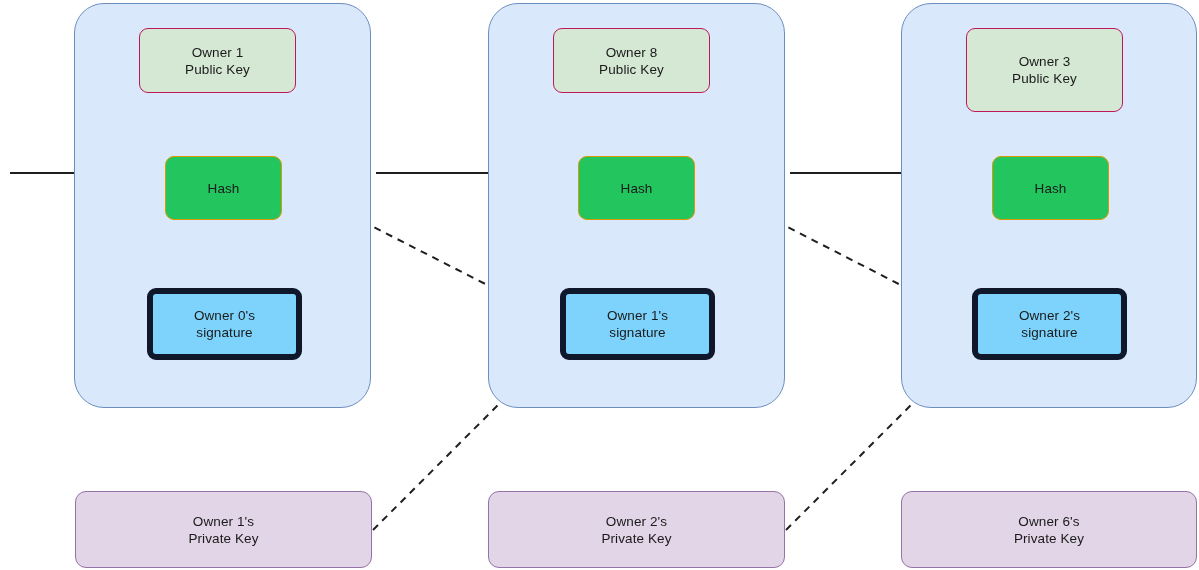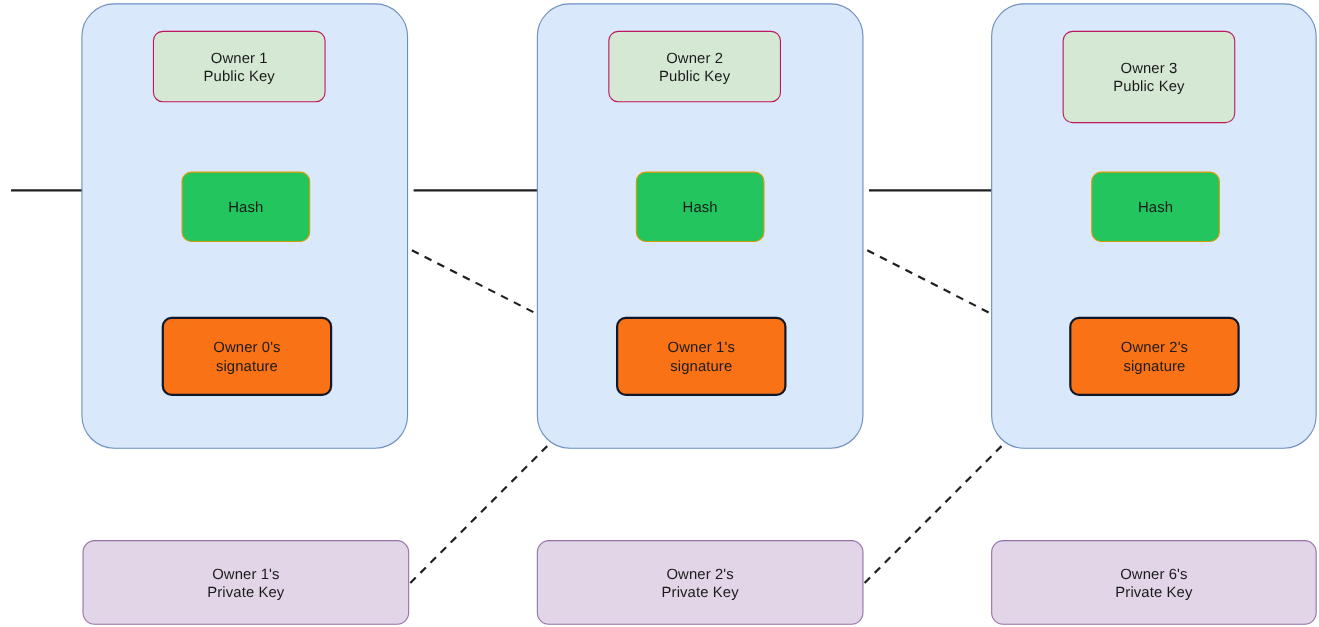--- a/index.html
+++ b/index.html
@@ -48,22 +48,22 @@
     background: #d5e8d4;
     border: 1px solid #be185d;
     border-radius: 9px;
   }
   .hash {
     background: #22c55e;
     border: 1px solid #d79b00;
     border-radius: 9px;
   }
   .signature {
-    background: #f97316;
-    border: 2px solid #0f172a;
+    background: #7dd3fc;
+    border: 6px solid #0f172a;
     border-radius: 9px;
   }
   .privkey {
     background: #e1d5e7;
     border: 1px solid #9673a6;
     border-radius: 11px;
   }
 </style>
 </head>
 <body>
@@ -105,21 +105,21 @@
   <div class="node panel" style="left:74px; top:3px; width:297px; height:405px;"></div>
   <div class="node pubkey" style="left:139px; top:28px; width:157px; height:65px;">Owner 1
 Public Key</div>
   <div class="node hash" style="left:165px; top:156px; width:117px; height:64px;">Hash</div>
   <div class="node signature" style="left:147px; top:288px; width:155px; height:72px;">Owner 0's
 signature</div>
   <div class="node privkey" style="left:75px; top:491px; width:297px; height:77px;">Owner 1's
 Private Key</div>
 
   <div class="node panel" style="left:488px; top:3px; width:297px; height:405px;"></div>
-  <div class="node pubkey" style="left:553px; top:28px; width:157px; height:65px;">Owner 2
+  <div class="node pubkey" style="left:553px; top:28px; width:157px; height:65px;">Owner 8
 Public Key</div>
   <div class="node hash" style="left:578px; top:156px; width:117px; height:64px;">Hash</div>
   <div class="node signature" style="left:560px; top:288px; width:155px; height:72px;">Owner 1's
 signature</div>
   <div class="node privkey" style="left:488px; top:491px; width:297px; height:77px;">Owner 2's
 Private Key</div>
 
   <div class="node panel" style="left:901px; top:3px; width:296px; height:405px;"></div>
   <div class="node pubkey" style="left:966px; top:28px; width:157px; height:84px;">Owner 3
 Public Key</div>

